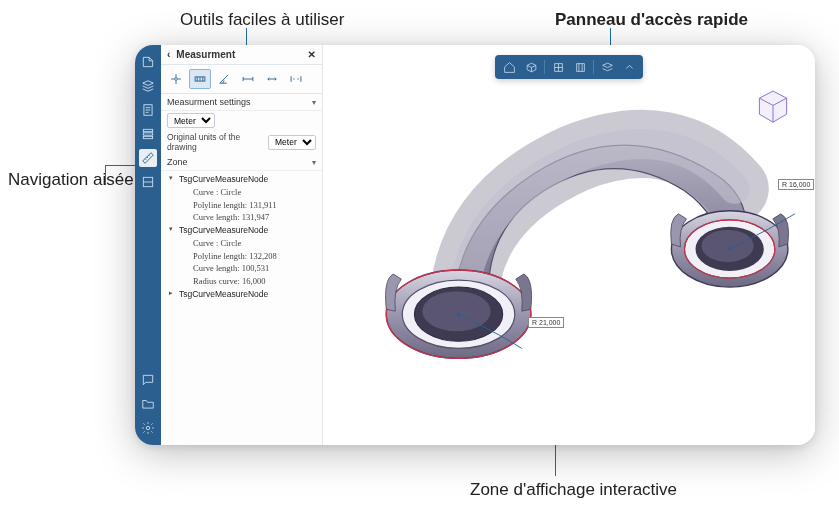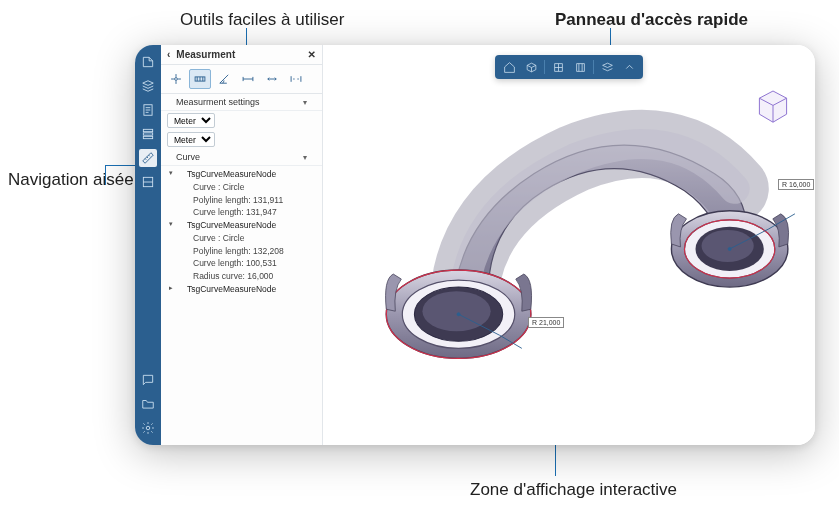--- a/index.html
+++ b/index.html
@@ -73,21 +73,21 @@
     width: 22px; height: 20px;
     border: 1px solid transparent;
     display: flex; align-items: center; justify-content: center;
     cursor: pointer;
     border-radius: 2px;
   }
   .toolbtn.selected { background: #dbe8f4; border-color: #8ab5d8; }
   .toolbtn svg { width: 14px; height: 14px; stroke: #2b5f8f; fill: none; stroke-width: 1.3; }
 
   .section-head {
-    padding: 3px 15px;
+    padding: 3px 6px;
     border-bottom: 1px solid #eceff2;
     font-size: 9px;
     display: flex; align-items: center;
     cursor: pointer;
   }
   .section-head .chev { margin-left: auto; font-size: 8px; color: #666;}
 
   .settings-row {
     display: flex; align-items: center;
     padding: 2px 6px;
@@ -107,23 +107,23 @@
 
   .snap-body {
     padding: 2px 0 6px 8px;
     font-size: 8.5px;
     line-height: 1.5;
     overflow: auto;
   }
   .node { position: relative; padding-left: 10px; }
   .node::before { content: "▸"; position: absolute; left: 0; top: 0; font-size: 7px; color: #555;}
   .node.open::before { content: "▾"; }
-  .node-title { color: #222; cursor: pointer; margin-left: 8px; }
+  .node-title { color: #222; cursor: pointer; }
   .node-children { padding-left: 10px; }
-  .leaf { color: #444; padding-left: 4px;}
+  .leaf { color: #444; padding-left: 4px; font-family: Liberation Serif, serif;}
 
   
   .viewport {
     flex: 1;
     background: #fff;
     position: relative;
   }
 
   
   .qab {
@@ -286,25 +286,26 @@
 
     <div class="section-head">
       <span>Measurment settings</span>
       <span class="chev">▾</span>
     </div>
 
     <div class="settings-row">
       <select><option>Meters</option></select>
     </div>
     <div class="settings-row">
+      <span class="lbl">Original units of the drawing</span>
       <select><option>Meters</option></select>
     </div>
 
     <div class="section-head">
-      <span>Curve</span>
+      <span>Zone</span>
       <span class="chev">▾</span>
     </div>
 
     <div class="snap-body">
       <div class="node open">
         <span class="node-title">TsgCurveMeasureNode</span>
         <div class="node-children">
           <div class="leaf">Curve : Circle</div>
           <div class="leaf">Polyline length: 131,911</div>
           <div class="leaf">Curve length: 131,947</div>

